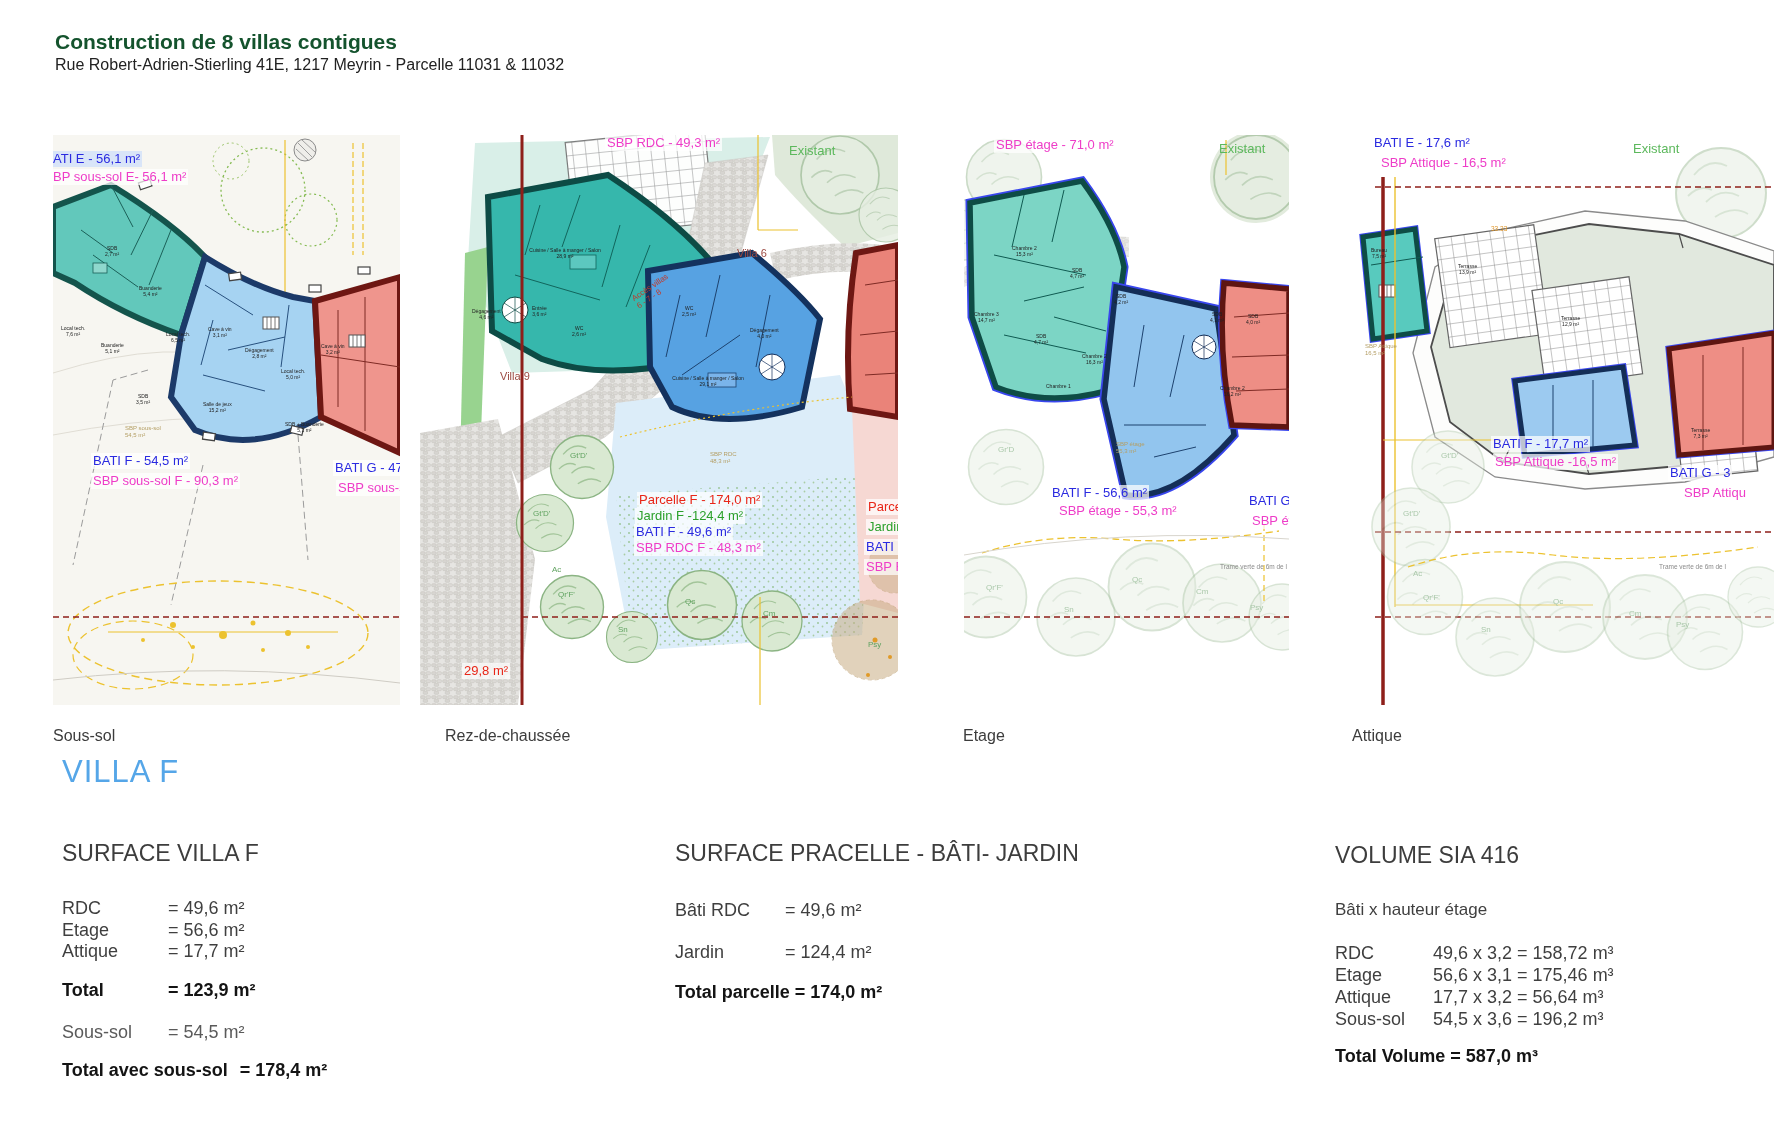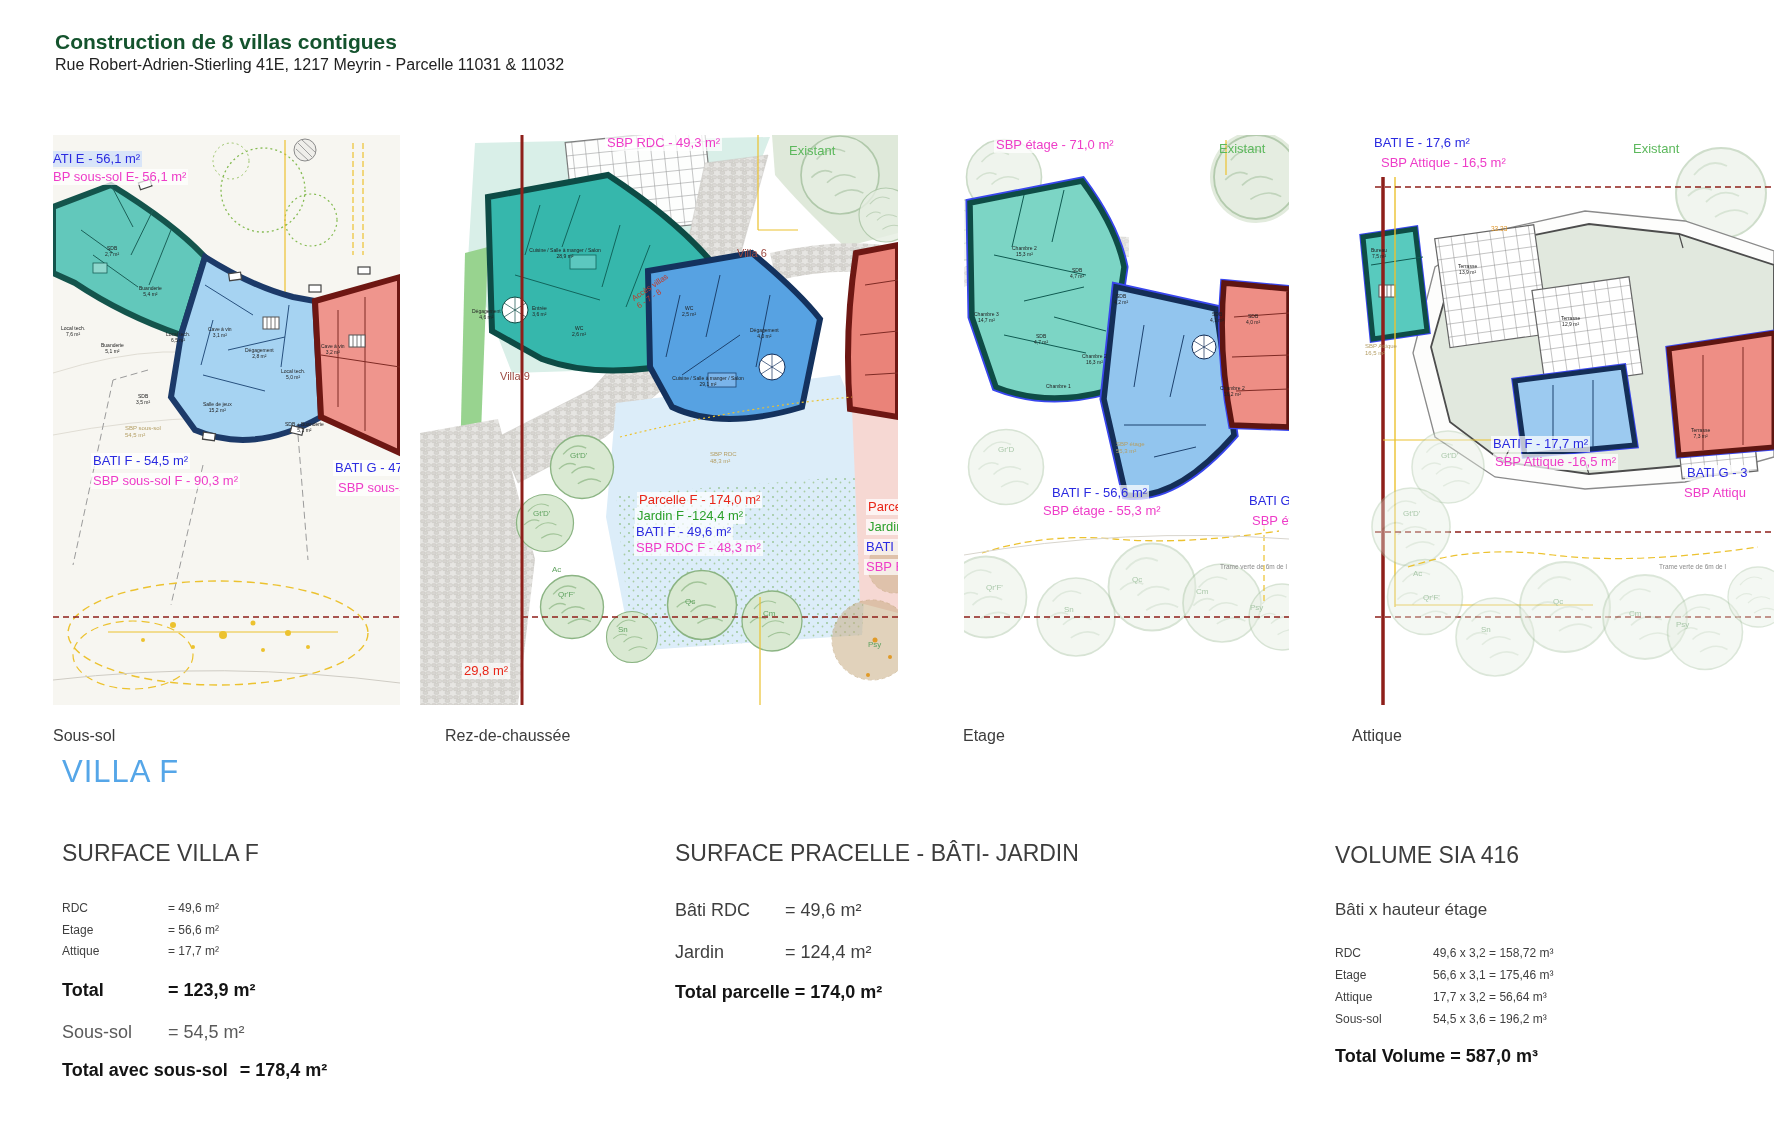--- a/index.html
+++ b/index.html
@@ -20,21 +20,21 @@
   .tree-label.faded{color:#aac8aa;}
   .tiny-olive{position:absolute;font-size:6px;line-height:1.2;color:#b49e64;white-space:pre-line;}
   .tiny-gray{position:absolute;font-size:6.5px;color:#8a8a8a;white-space:nowrap;}
   .tiny-orange{position:absolute;font-size:6.5px;color:#e0962a;}
   .caption{position:absolute;top:727px;font-size:16px;color:#3c3c3c;}
   
   .villa-title{position:absolute;left:62px;top:754px;font-size:31px;letter-spacing:1px;color:#55a6e8;}
   .sec-head{position:absolute;font-size:23px;color:#3d3d3d;white-space:nowrap;}
   .trow{position:absolute;display:flex;font-size:18px;white-space:nowrap;}
   .trow .lbl{width:106px;flex:none;}
-  .rows{position:absolute;font-size:12px;}
+  .rows{position:absolute;font-size:18px;}
   .rows .r{display:flex;line-height:21.5px;}
   .rows .r .lbl{width:106px;flex:none;}
   .vrows .r{line-height:22px;}
   .vrows .r .lbl{width:98px;flex:none;}
   .bold{font-weight:bold;color:#141414;}
   .gray{color:#5a5a5a;}
   .ital{font-size:17px;}
 </style>
 </head>
 <body>
@@ -280,21 +280,21 @@
     <use href="#treeSym" transform="translate(258,468) scale(1.3)" opacity="0.45"></use>
     <use href="#treeSym" transform="translate(318,482) scale(1.1)" opacity="0.45"></use>
     <path d="M18,418 Q80,398 150,404 T315,396" stroke="#ecc22f" stroke-width="1.3" stroke-dasharray="7 4" fill="none"></path>
     <path d="M300,390 V470" stroke="#ecc22f" stroke-width="1.2" stroke-dasharray="6 4"></path>
     <path d="M0,482 H325" stroke="#8e1f1a" stroke-width="1.5" stroke-dasharray="6 4"></path>
     <path d="M0,420 Q160,392 325,404" stroke="#d8d5cd" stroke-width="1" fill="none"></path>
   </svg>
   <div class="plab mag" style="left:30px;top:2px;">SBP étage - 71,0 m²</div>
   <div class="plab exi" style="left:253px;top:6px;">Existant</div>
   <div class="plab blue" style="left:86px;top:350px;">BATI F - 56,6 m²</div>
-  <div class="plab mag" style="left:77px;top:368px;text-align:right;">SBP étage - 55,3 m²</div>
+  <div class="plab mag" style="left:93px;top:368px;text-align:right;">SBP étage - 55,3 m²</div>
   <div class="plab blue" style="left:283px;top:358px;">BATI G -</div>
   <div class="plab mag" style="left:286px;top:378px;">SBP étag</div>
   <div class="tiny-olive" style="left:152px;top:306px;">SBP étage
 55,3 m²</div>
   <div class="tiny-gray" style="left:256px;top:428px;">Trame verte de 6m de l</div>
   <div class="room" style="left:48px;top:110px;">Chambre 2
 15,3 m²</div>
   <div class="room" style="left:106px;top:132px;">SDB
 4,7 m²</div>
   <div class="room" style="left:10px;top:176px;">Chambre 3
@@ -361,21 +361,21 @@
     <use href="#treeSym" transform="translate(292,482) scale(1.4)" opacity="0.4"></use>
     <use href="#treeSym" transform="translate(352,497) scale(1.25)" opacity="0.4"></use>
     <use href="#treeSym" transform="translate(405,462) scale(1.0)" opacity="0.4"></use>
     <path d="M55,432 Q120,410 200,420 T405,412" stroke="#ecc22f" stroke-width="1.2" stroke-dasharray="7 4" fill="none"></path>
   </svg>
   <div class="plab blue" style="left:19px;top:0px;">BATI E - 17,6 m²</div>
   <div class="plab mag" style="left:26px;top:20px;">SBP Attique - 16,5 m²</div>
   <div class="plab exi" style="left:278px;top:6px;">Existant</div>
   <div class="plab blue" style="left:138px;top:301px;">BATI F - 17,7 m²</div>
   <div class="plab mag" style="left:140px;top:319px;">SBP Attique -16,5 m²</div>
-  <div class="plab blue" style="left:332px;top:330px;">BATI G - 3</div>
+  <div class="plab blue" style="left:315px;top:330px;">BATI G - 3</div>
   <div class="plab mag" style="left:329px;top:350px;">SBP Attiqu</div>
   <div class="tiny-olive" style="left:12px;top:208px;">SBP Attique
 16,5 m²</div>
   <div class="tiny-orange" style="left:138px;top:90px;">33.33</div>
   <div class="tiny-gray" style="left:306px;top:428px;">Trame verte de 6m de l</div>
   <div class="room" style="left:18px;top:112px;">Bureau
 7,5 m²</div>
   <div class="room" style="left:105px;top:128px;">Terrasse
 13,9 m²</div>
   <div class="room" style="left:208px;top:180px;">Terrasse

